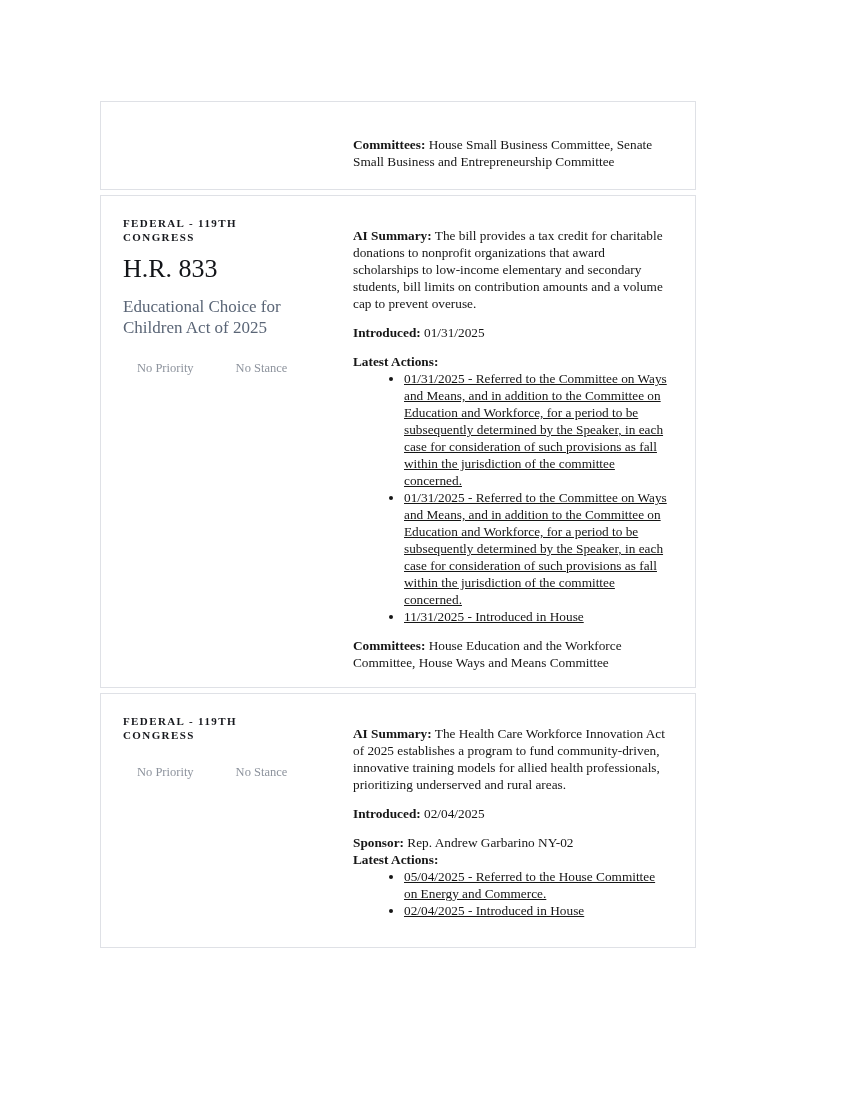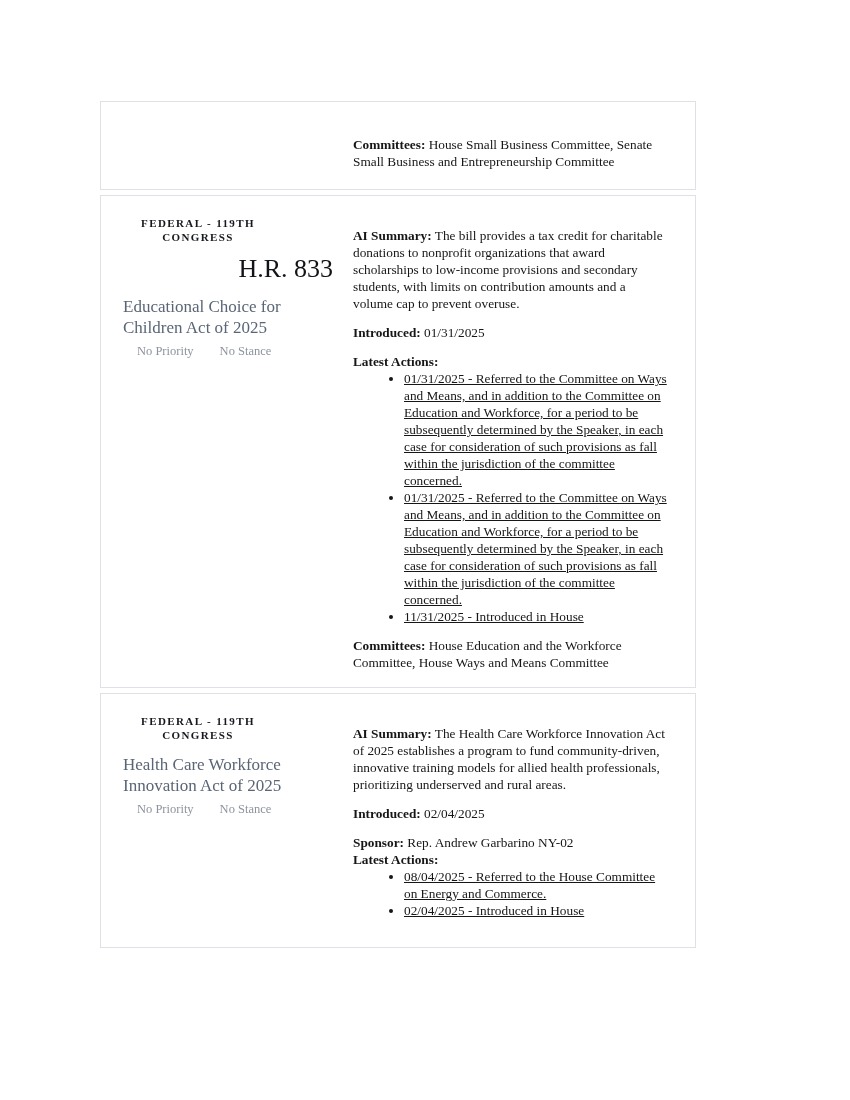--- a/index.html
+++ b/index.html
@@ -32,40 +32,38 @@
   .card-partial { min-height: 89px; }
   .card-partial .col-right { padding-top: 34px; padding-bottom: 17px; }
 
   .eyebrow {
     font-weight: bold;
     font-size: 11px;
     line-height: 14px;
     letter-spacing: 1.4px;
     max-width: 150px;
     color: #16181d;
-    text-align: center;
   }
   .bill-number {
     font-weight: normal;
     font-size: 26px;
     line-height: 30px;
     margin-top: 10px;
     color: #121418;
-    text-align: right;
   }
   .bill-title {
     font-size: 17px;
     line-height: 21px;
     margin-top: 12px;
     color: #5a6576;
   }
   .badges {
     display: flex;
-    gap: 26px;
-    margin-top: 5px;
+    gap: 42px;
+    margin-top: 22px;
     margin-left: 14px;
   }
   .badge {
     font-size: 12.5px;
     line-height: 16px;
     color: #8d939d;
   }
   .para {
     font-size: 13.3px;
     line-height: 17px;
@@ -106,21 +104,21 @@
       <h2 class="bill-number">H.R. 833</h2>
       <div class="bill-title">Educational Choice for Children Act of 2025</div>
       <div class="badges">
         <span class="badge">No Priority</span>
         <span class="badge">No Stance</span>
       </div>
     </div>
     <div class="col-right">
       <p class="para">
         <strong>AI Summary:</strong>
-        <span>The bill provides a tax credit for charitable donations to nonprofit organizations that award scholarships to low-income provisions and secondary students, with limits on contribution amounts and a volume cap to prevent overuse.</span>
+        <span>The bill provides a tax credit for charitable donations to nonprofit organizations that award scholarships to low-income elementary and secondary students, bill limits on contribution amounts and a volume cap to prevent overuse.</span>
       </p>
       <p class="para">
         <strong>Introduced:</strong>
         <span>01/31/2025</span>
       </p>
       <p class="para tight">
         <strong>Latest Actions:</strong>
       </p>
       <ul class="actions-list">
         <li>01/31/2025 - Referred to the Committee on Ways and Means, and in addition to the Committee on Education and Workforce, for a period to be subsequently determined by the Speaker, in each case for consideration of such provisions as fall within the jurisdiction of the committee concerned.</li>
@@ -130,21 +128,20 @@
       <p class="para">
         <strong>Committees:</strong>
         <span>House Education and the Workforce Committee, House Ways and Means Committee</span>
       </p>
     </div>
   </section>
 
   <section class="card">
     <div class="col-left">
       <div class="eyebrow">FEDERAL - 119TH CONGRESS</div>
-      <div class="bill-title">Health Care Workforce Innovation Act of 2025</div>
       <div class="badges">
         <span class="badge">No Priority</span>
         <span class="badge">No Stance</span>
       </div>
     </div>
     <div class="col-right">
       <p class="para">
         <strong>AI Summary:</strong>
         <span>The Health Care Workforce Innovation Act of 2025 establishes a program to fund community-driven, innovative training models for allied health professionals, prioritizing underserved and rural areas.</span>
       </p>
@@ -153,19 +150,19 @@
         <span>02/04/2025</span>
       </p>
       <p class="para tight">
         <strong>Sponsor:</strong>
         <span>Rep. Andrew Garbarino NY-02</span>
       </p>
       <p class="para tight">
         <strong>Latest Actions:</strong>
       </p>
       <ul class="actions-list">
-        <li>08/04/2025 - Referred to the House Committee on Energy and Commerce.</li>
+        <li>05/04/2025 - Referred to the House Committee on Energy and Commerce.</li>
         <li>02/04/2025 - Introduced in House</li>
       </ul>
     </div>
   </section>
 
 </div>
 
 </body></html>

